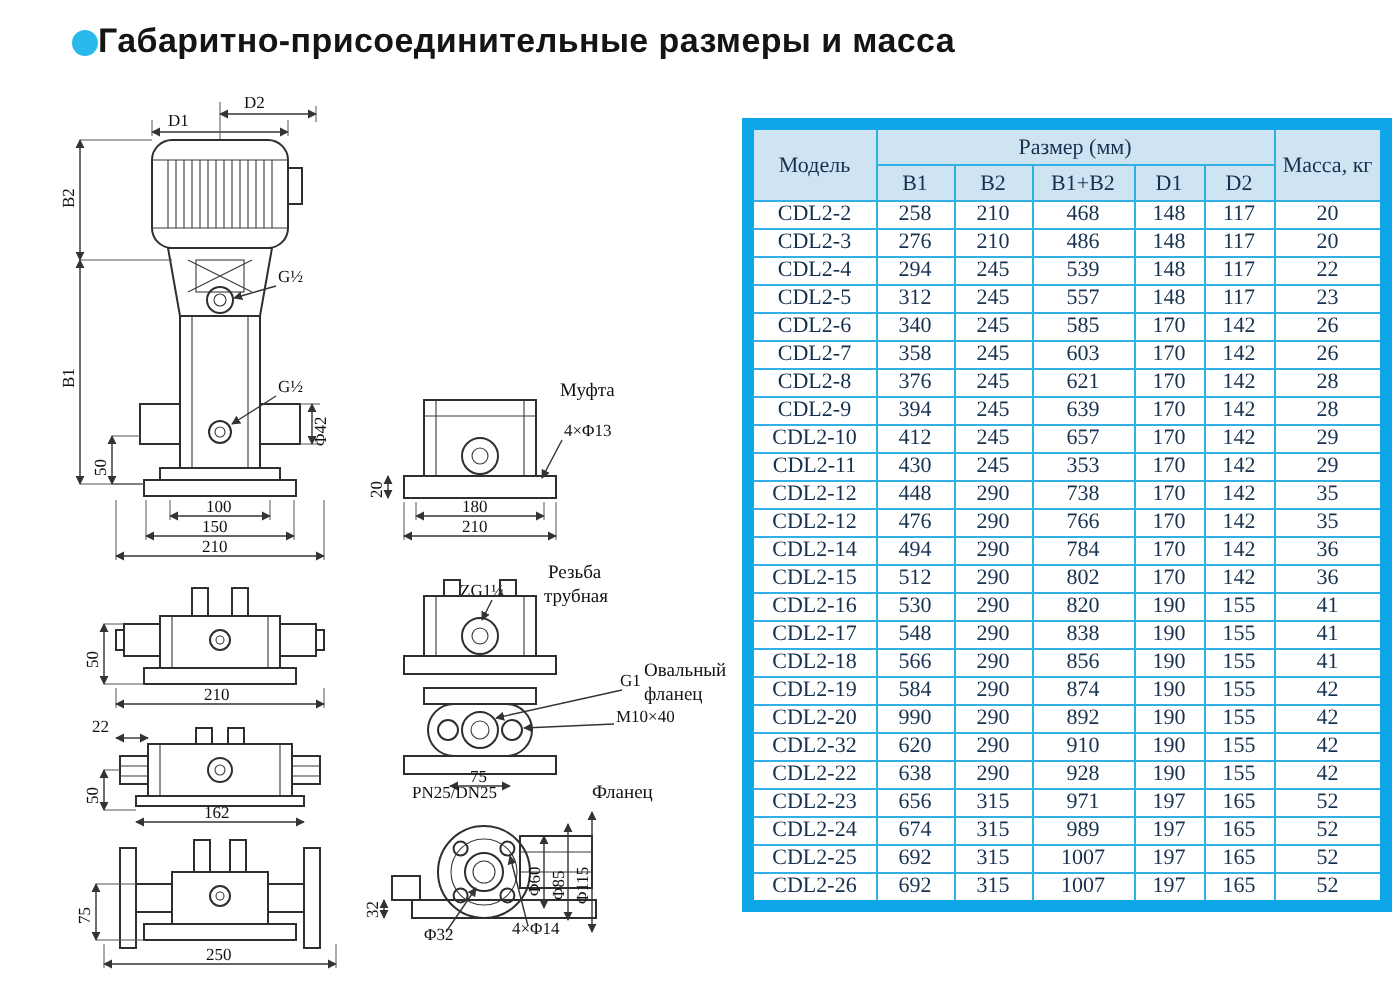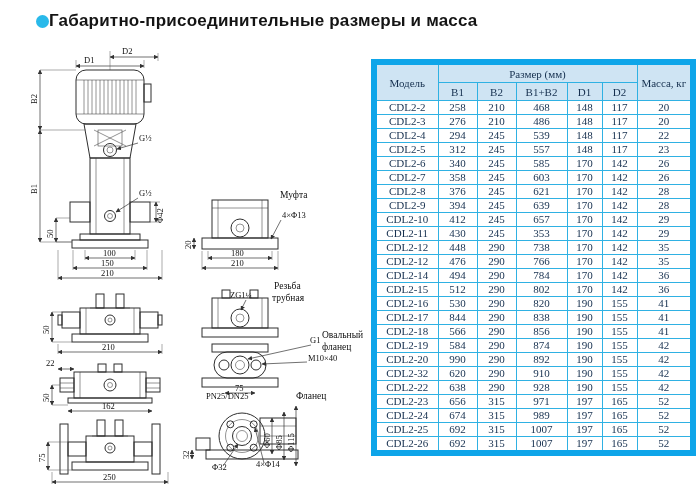--- a/index.html
+++ b/index.html
@@ -405,21 +405,21 @@
         <td>CDL2-16</td>
         <td>530</td>
         <td>290</td>
         <td>820</td>
         <td>190</td>
         <td>155</td>
         <td>41</td>
       </tr>
       <tr>
         <td>CDL2-17</td>
-        <td>844</td>
+        <td>548</td>
         <td>290</td>
         <td>838</td>
         <td>190</td>
         <td>155</td>
         <td>41</td>
       </tr>
       <tr>
         <td>CDL2-18</td>
         <td>566</td>
         <td>290</td>

